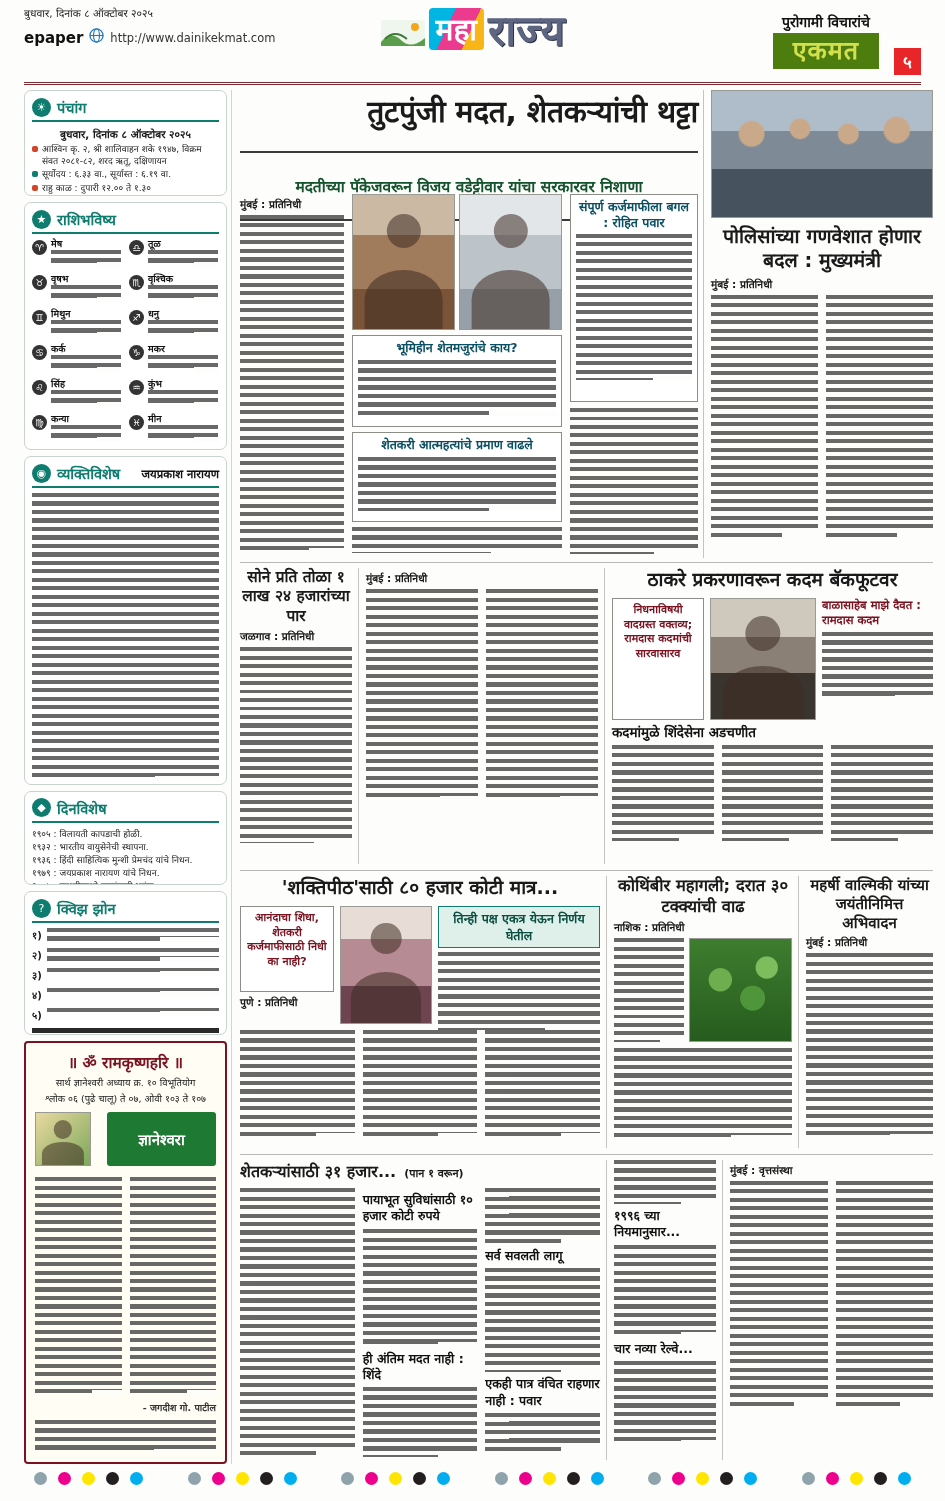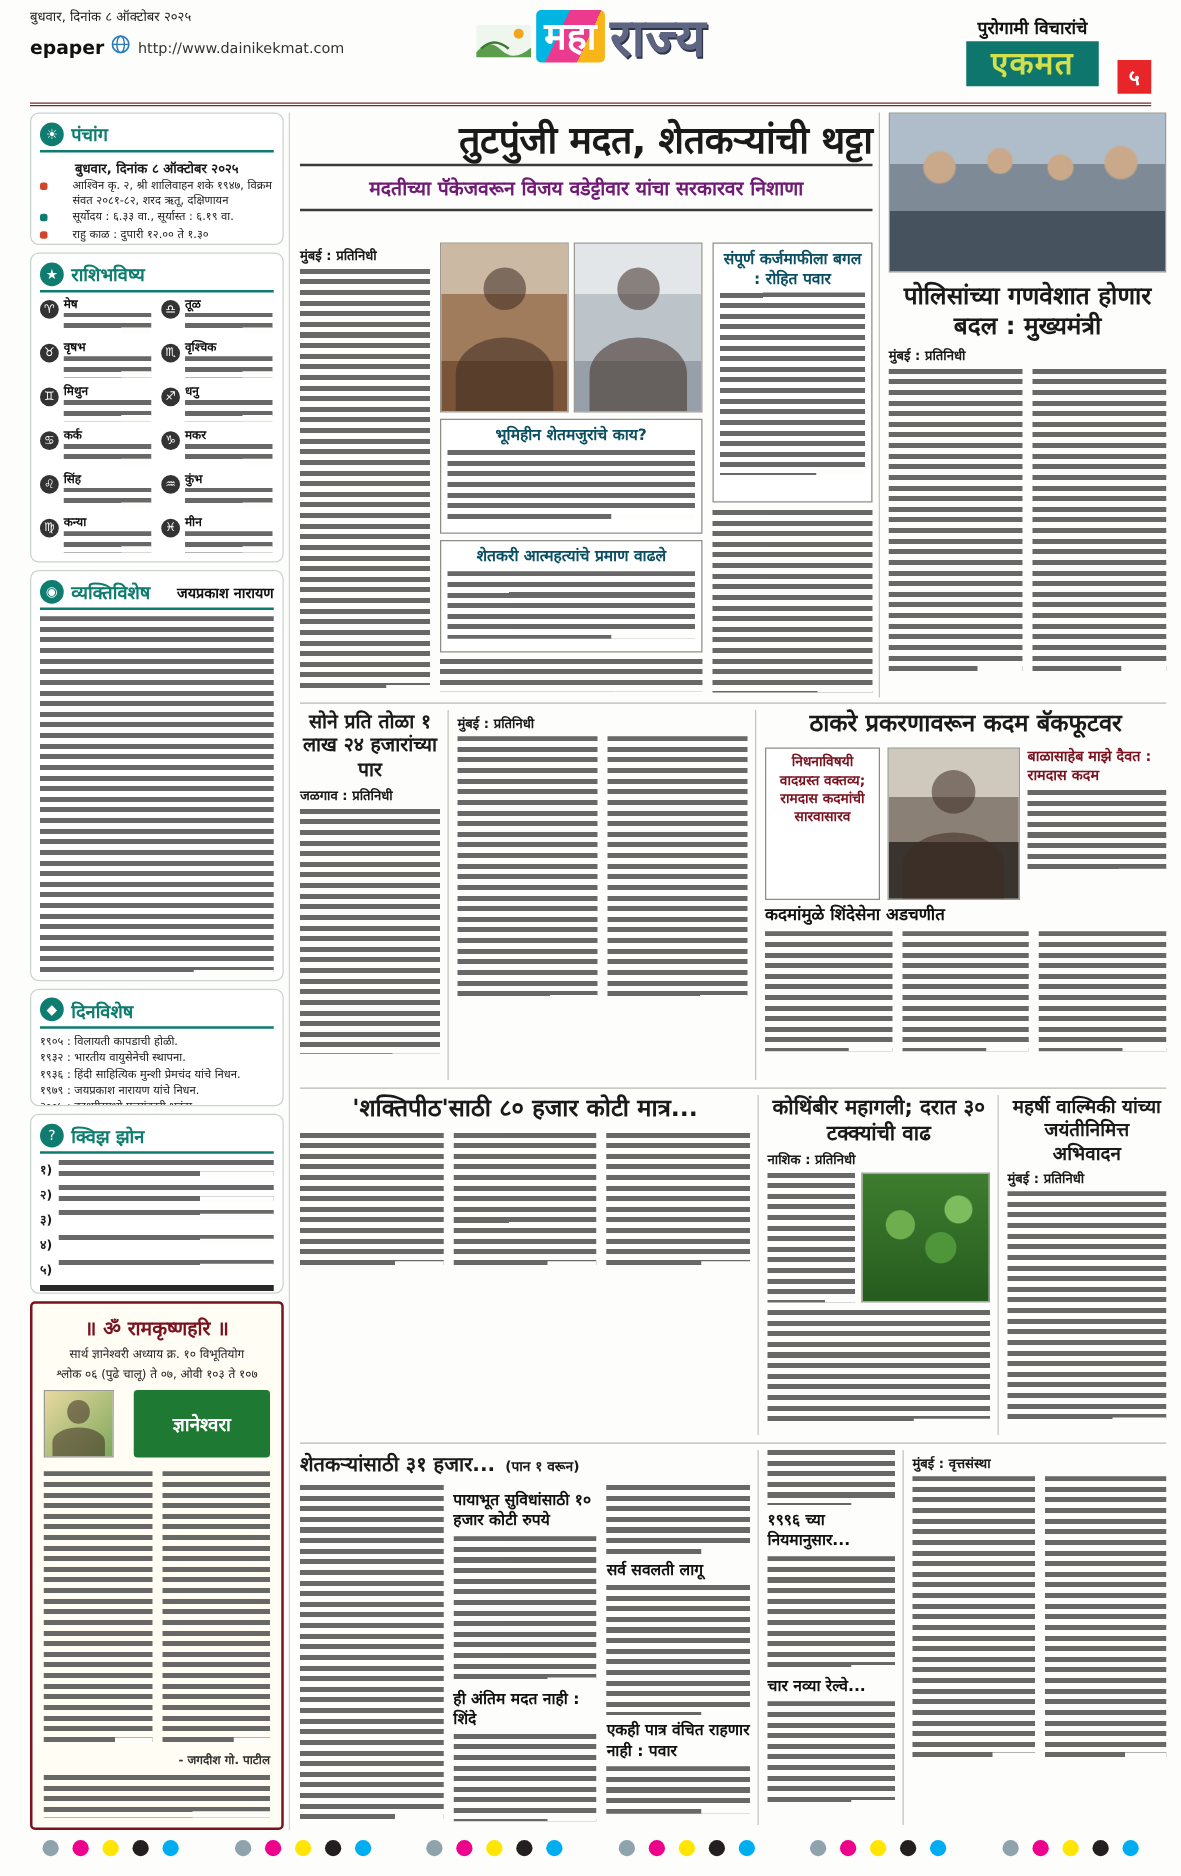--- a/index.html
+++ b/index.html
@@ -16,33 +16,33 @@
 .topbar{position:absolute;left:24px;top:6px;width:897px;height:74px}
 .tl-date{font-size:10.5px;color:#222}
 .epaper-row{margin-top:8px;display:flex;align-items:center;gap:6px}
 .epaper-label{font-weight:bold;font-size:15px;color:#111}
 .url{font-size:11.5px;color:#333}
 .masthead{position:absolute;left:50%;transform:translateX(-50%);top:2px;display:flex;align-items:flex-end;gap:4px}
 .mast-maha{display:inline-block;background:linear-gradient(115deg,#00b5e2 0 36%,#ec3b8e 36% 70%,#f7b518 70%);color:#fff;font-weight:800;font-size:30px;line-height:1;padding:7px 7px 5px;border-radius:4px}
 .mast-rajya{font-size:42px;font-weight:800;line-height:.9;color:#5d6582;text-shadow:1px 1px 0 #2e3346}
 .top-right{position:absolute;right:42px;top:6px;text-align:center}
 .tagline{font-size:14px;font-weight:700;color:#111}
-.brand{display:inline-block;background:#0f766e;color:#d2e04c;font-weight:800;font-size:25px;line-height:1.2;padding:3px 20px;margin-top:2px;letter-spacing:1px}
+.brand{display:inline-block;background:#4d7c0f;color:#d2e04c;font-weight:800;font-size:25px;line-height:1.2;padding:3px 20px;margin-top:2px;letter-spacing:1px}
 .pageno{position:absolute;right:0;top:42px;width:27px;height:27px;background:#e8262a;color:#fff;font-weight:700;display:flex;align-items:center;justify-content:center;font-size:17px}
 .head-rule{position:absolute;left:24px;top:82px;width:897px;height:0;border-top:3px double #7a2a33}
 
 
 .sidebar{position:absolute;left:24px;top:90px;width:208px;height:1374px;display:flex;flex-direction:column;gap:6px}
 .sec{border:1px solid #c9d4d1;border-radius:7px;background:#fff;padding:6px 7px;overflow:hidden}
 .sec-head{display:flex;align-items:center;gap:6px;border-bottom:2px solid #0e7c6f;padding-bottom:3px;margin-bottom:5px}
 .sec-icon{width:19px;height:19px;border-radius:50%;background:#0e7c6f;color:#fff;display:flex;align-items:center;justify-content:center;font-size:11px;flex:none}
 .sec-title{color:#0e7c6f;font-weight:bold;font-size:14.5px;white-space:nowrap}
 .sec-extra{margin-left:auto;font-weight:bold;font-size:11.5px;color:#111;white-space:nowrap}
 .pan-date{font-weight:bold;font-size:10.5px;text-align:center;margin-bottom:3px}
-.pan-line{font-size:9px;line-height:1.3;color:#222;display:flex;gap:20px;margin-top:2px}
+.pan-line{font-size:9px;line-height:1.3;color:#222;display:flex;gap:4px;margin-top:2px}
 .bullet{width:6px;height:6px;border-radius:2px;background:#d2452b;flex:none;margin-top:2px}
 .bullet.teal{background:#0e7c6f}
 .rashi-grid{display:grid;grid-auto-flow:column;grid-template-rows:repeat(6,1fr);grid-template-columns:1fr 1fr;column-gap:7px;row-gap:4px}
 .rashi-item{display:flex;gap:4px;min-height:31px}
 .rashi-sym{width:15px;height:15px;border-radius:50%;background:#333;color:#fff;font-size:9.5px;display:flex;align-items:center;justify-content:center;flex:none;margin-top:1px}
 .rashi-name{font-weight:bold;font-size:9.5px;color:#111;line-height:1.1}
 .din-item{font-size:9px;line-height:1.45;display:flex;gap:4px}
 .quiz-row{display:flex;gap:5px;margin-bottom:6px;align-items:flex-start}
 .quiz-num{font-weight:bold;font-size:10px;flex:none}
 .ad{border:2px solid #7a1220;background:#fffdf4;border-radius:4px;padding:8px 9px;flex:1;display:flex;flex-direction:column}
@@ -62,21 +62,21 @@
 .box-title{font-weight:bold;color:#0b4f63;font-size:12.5px;text-align:center;line-height:1.25;margin-bottom:4px}
 .note-box{border:1px solid #8d8d88;padding:4px 5px;background:#fff;color:#7a1220;font-weight:bold;font-size:11px;line-height:1.35;text-align:center}
 .subhead{font-weight:bold;font-size:12.5px;line-height:1.3;margin:4px 0;color:#111}
 .photo{position:relative;border:1px solid #9a9a94;overflow:hidden}
 .person::before{content:"";position:absolute;left:50%;top:14%;width:34%;aspect-ratio:1/1;transform:translateX(-50%);border-radius:50%;background:rgba(62,44,34,.55)}
 .person::after{content:"";position:absolute;left:50%;bottom:0;width:78%;height:44%;transform:translateX(-50%);border-radius:50% 50% 0 0;background:rgba(62,44,34,.55)}
 .cols{display:flex;gap:8px}
 .cols>div{flex:1}
 
 .lead-headline{font-size:30px;font-weight:700;text-align:right;white-space:nowrap;letter-spacing:-.3px}
-.lead-subhead{color:#701a75;font-size:15.5px;font-weight:bold;text-align:center;border-top:2px solid #3a3a3a;border-bottom:2px solid #3a3a3a;padding:6px 0;margin-top:0;white-space:nowrap}
+.lead-subhead{color:#14532d;font-size:15.5px;font-weight:bold;text-align:center;border-top:2px solid #3a3a3a;border-bottom:2px solid #3a3a3a;padding:22px 0;margin-top:20px;white-space:nowrap}
 .police-headline{font-size:19.5px;font-weight:800;text-align:center;line-height:1.25;margin-top:7px}
 .h-mid{font-weight:800;text-align:center;line-height:1.25}
 
 .dots{position:absolute;left:34px;right:34px;top:1472px;display:flex;justify-content:space-between}
 .dgroup{display:flex;gap:11px}
 .dot{width:13px;height:13px;border-radius:50%}
 .d1{background:#8fa3ad}.d2{background:#ec008c}.d3{background:#ffe500}.d4{background:#231f20}.d5{background:#00aeef}
 </style>
 </head>
 <body>
@@ -383,20 +383,31 @@
         <div class="sim"></div>
         <div class="sim"></div>
         <div class="sim"></div>
       </div>
     </div>
 
     <div class="art-rule" style="top:780px"></div>
 
     <div style="position:absolute;left:0;top:786px;width:360px;height:272px">
       <div class="h-mid" style="font-size:19px;white-space:nowrap">'शक्तिपीठ'साठी ८० हजार कोटी मात्र...</div>
+      <div style="display:flex;gap:6px;margin-top:6px;height:118px">
+        <div style="width:94px;flex:none">
+          <div class="note-box" style="height:86px">आनंदाचा शिधा, शेतकरी कर्जमाफीसाठी निधी का नाही?</div>
+          <div class="dateline">पुणे : प्रतिनिधी</div>
+        </div>
+        <div class="photo person" style="width:92px;flex:none;height:118px;background:linear-gradient(180deg,#e8ddd6 0 28%,#b78b93 28% 68%,#6e4450 68%)"></div>
+        <div style="flex:1">
+          <div style="background:#dff0ea;border:1px solid #0e7c6f;color:#0b4f43;font-weight:bold;font-size:12.5px;text-align:center;padding:3px">तिन्ही पक्ष एकत्र येऊन निर्णय घेतील</div>
+          <div class="sim" style="height:78px;margin-top:4px"></div>
+        </div>
+      </div>
       <div class="cols" style="height:108px;margin-top:6px">
         <div class="sim"></div>
         <div class="sim"></div>
         <div class="sim"></div>
       </div>
     </div>
 
     <div style="position:absolute;left:366px;top:786px;width:186px;height:272px;border-left:1px solid #c4c4bf;padding-left:7px">
       <div class="h-mid" style="font-size:16.5px">कोथिंबीर महागली; दरात ३० टक्क्यांची वाढ</div>
       <div class="dateline">नाशिक : प्रतिनिधी</div>

